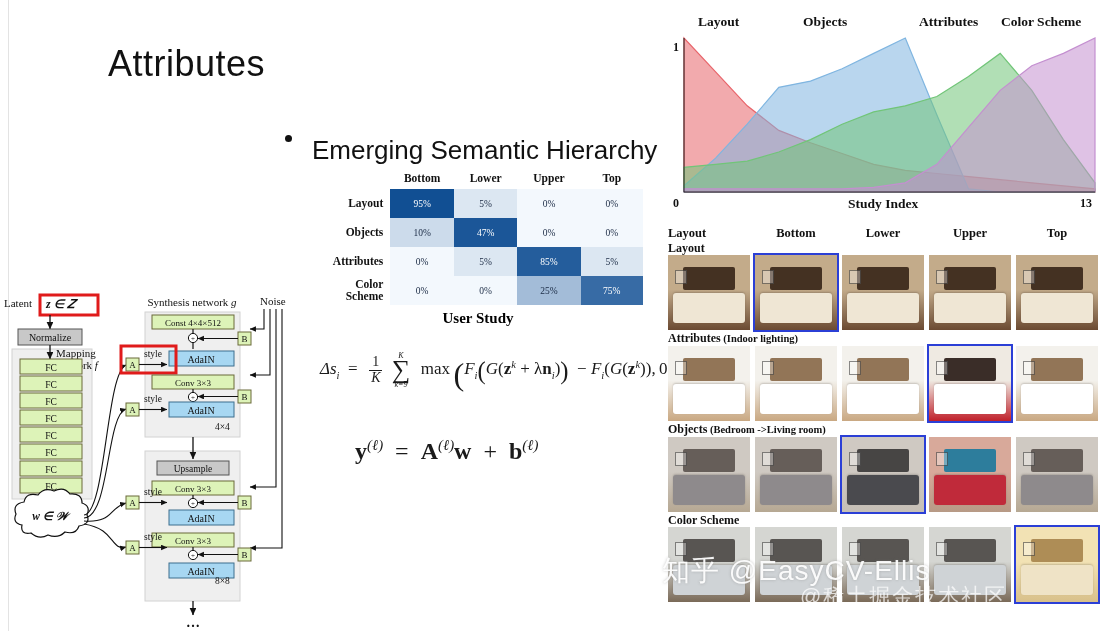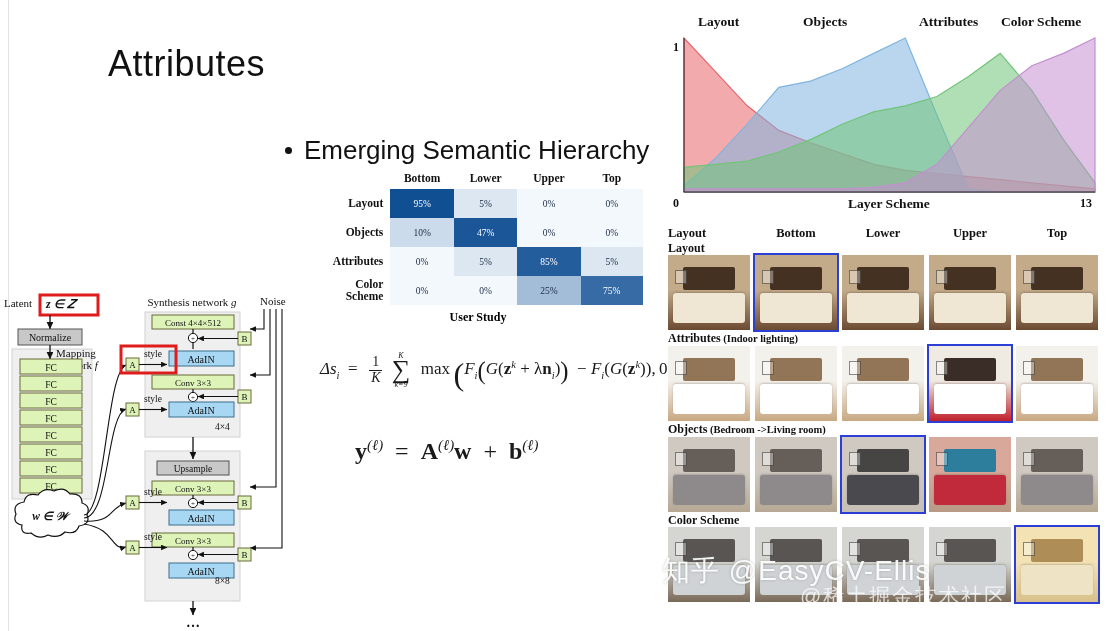--- a/index.html
+++ b/index.html
@@ -5,33 +5,33 @@
   html,body{margin:0;padding:0;background:#ffffff;}
   body{width:1117px;height:631px;position:relative;overflow:hidden;
        font-family:"Liberation Sans",sans-serif;color:#000;}
 
   
   .edge-rule{position:absolute;left:8px;top:0;width:1px;height:631px;background:#e3e3e3;}
 
   
   .slide-title{position:absolute;left:108px;top:43px;font-size:36px;font-weight:400;
     letter-spacing:.5px;color:#111;font-family:"Liberation Sans",sans-serif;}
-  .bullet-row{position:absolute;left:285px;top:135px;display:flex;align-items:center;gap:12px;}
+  .bullet-row{position:absolute;left:285px;top:135px;display:flex;gap:20px;}
   .bullet-dot{width:7px;height:7px;border-radius:50%;background:#111;flex:none;}
   .bullet-text{font-size:26px;color:#111;}
 
   
   .ustudy{position:absolute;left:313px;top:172px;width:330px;}
   .ustudy table{border-collapse:collapse;width:100%;font-family:"Liberation Serif",serif;}
   .ustudy th.colhead{font-size:11.5px;font-weight:700;text-align:center;padding:0 0 5px 0;color:#111;}
   .ustudy th.rowhead{font-size:11.5px;font-weight:700;text-align:right;padding:0 7px 0 0;
      color:#111;white-space:nowrap;width:72px;line-height:1.03;}
   .ustudy td.cell{text-align:center;font-size:9.5px;height:27px;width:64px;
      font-family:"Liberation Serif",serif;}
-  .ustudy caption.cap{caption-side:bottom;font-size:12px;font-weight:700;padding-top:5px;
+  .ustudy caption.cap{caption-side:bottom;font-size:15px;font-weight:700;padding-top:5px;
      font-family:"Liberation Serif",serif;}
 
   
   .eq{position:absolute;font-family:"Liberation Serif",serif;color:#1a1a1a;}
   .eq1{left:320px;top:352px;font-size:17px;}
   .eq2{left:355px;top:437px;font-size:24px;}
   .frac{display:inline-block;vertical-align:middle;text-align:center;font-size:.82em;line-height:1.05;margin:0 3px;}
   .frac .num{display:block;border-bottom:1px solid #1a1a1a;padding:0 2px;}
   .frac .den{display:block;padding:0 2px;}
   .sum{display:inline-block;vertical-align:middle;text-align:center;line-height:1;margin:0 2px;}
@@ -306,21 +306,21 @@
       <line x1="14" y1="178" x2="425" y2="178" stroke="#222" stroke-width="1"></line>
       <line x1="14" y1="24" x2="14" y2="178" stroke="#222" stroke-width="1"></line>
     </svg>
   <span class="clabel" style="left:28px;top:0px;">Layout</span>
   <span class="clabel" style="left:133px;top:0px;">Objects</span>
   <span class="clabel" style="left:249px;top:0px;">Attributes</span>
   <span class="clabel" style="left:331px;top:0px;">Color Scheme</span>
   <span class="tick" style="left:3px;top:26px;">1</span>
   <span class="tick" style="left:3px;top:182px;">0</span>
   <span class="tick" style="left:410px;top:182px;text-align:center;">13</span>
-  <span class="axlabel" style="left:178px;top:182px;">Layer Scheme</span>
+  <span class="axlabel" style="left:178px;top:182px;">Study Index</span>
 </div>
 
 <div class="grid">
   <div class="colhdr">
     <div class="ch first">Layout</div>
     <div class="ch">Bottom</div>
     <div class="ch">Lower</div>
     <div class="ch">Upper</div>
     <div class="ch">Top</div>
   </div>

